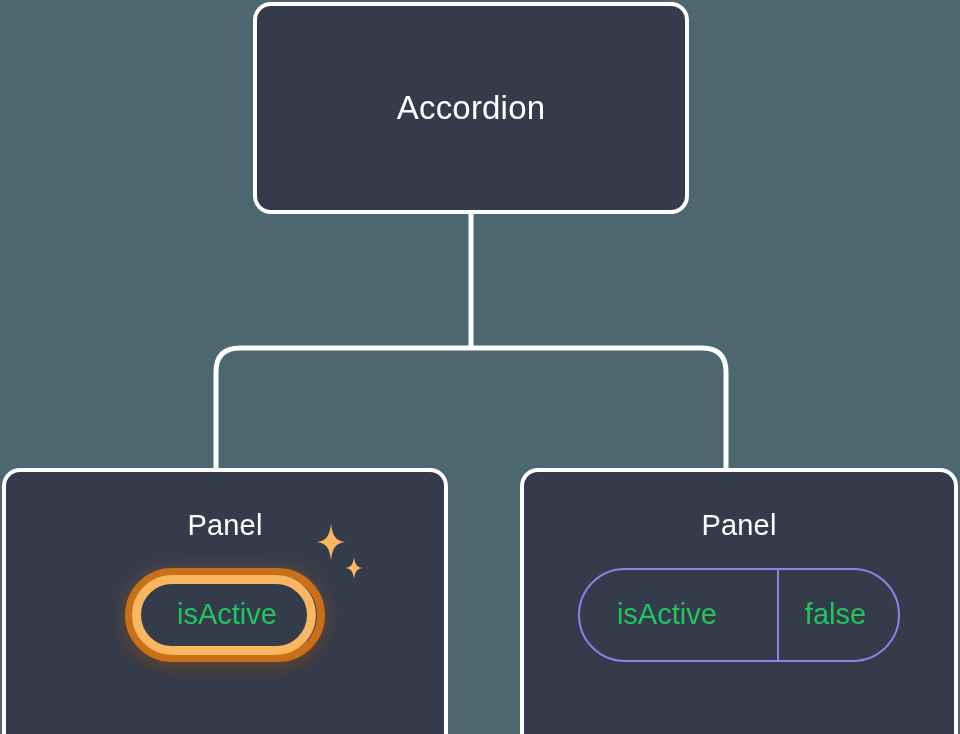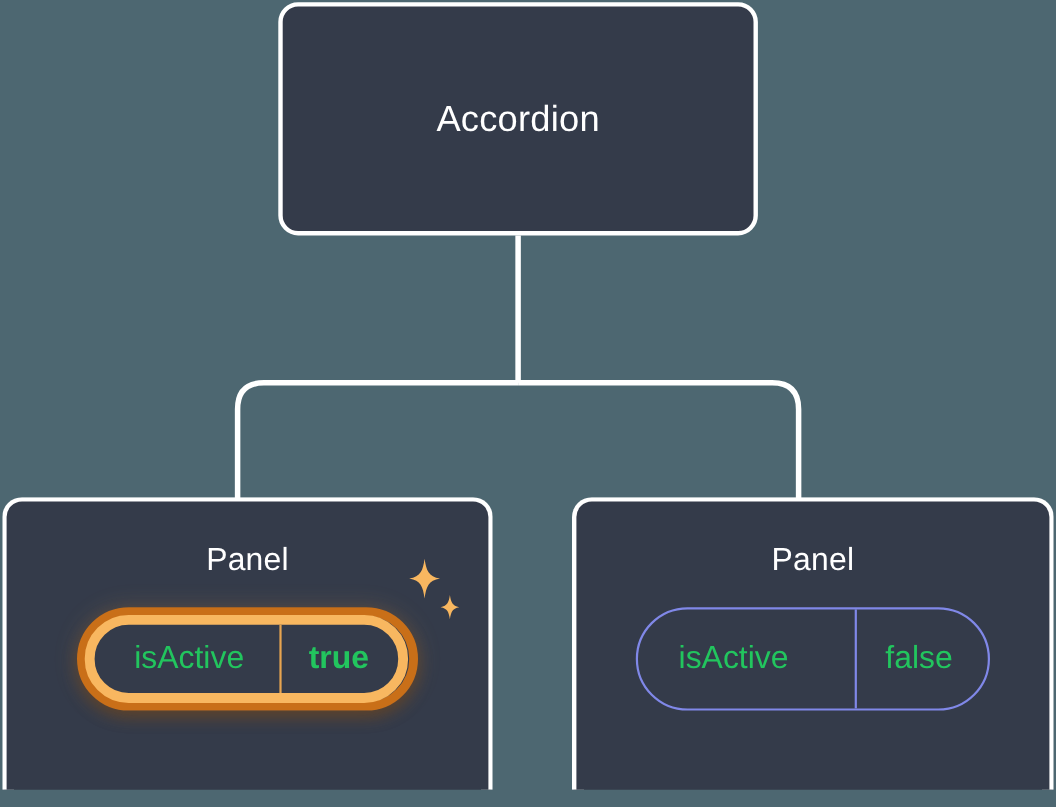--- a/index.html
+++ b/index.html
@@ -53,21 +53,21 @@
 
   .node-title {
     color: #ffffff;
     font-size: 33px;
     font-weight: 400;
     letter-spacing: 0.2px;
     line-height: 1.1;
   }
 
   .node-leaf {
-    top: 452px;
+    top: 468px;
     height: 266px;
     padding-top: 38px;
     border-bottom-left-radius: 0;
     border-bottom-right-radius: 0;
     border-bottom: none;
     text-align: center;
   }
 
   .node-leaf.left {
     left: 2px;
@@ -181,21 +181,20 @@
     <div class="node-title">Accordion</div>
   </div>
 
   <div class="node node-leaf left">
     <div class="node-title">Panel</div>
 
     <div class="pill-wrap">
       <div class="pill highlight">
         <div class="pill-inner">
           <div class="pill-key">isActive</div>
-          <div class="pill-value bold">true</div>
         </div>
       </div>
 
       <svg class="sparkles" viewBox="0 0 60 66" width="60" height="66">
         <path fill="#f8b760" d="M 22 0 C 23.6 10.6 25.4 16.4 36 18 C 25.4 19.6 23.6 25.4 22 36 C 20.4 25.4 18.6 19.6 8 18 C 18.6 16.4 20.4 10.6 22 0 Z"></path>
         <path fill="#f8b760" d="M 45 33 C 46 39.4 47.1 42.9 53.5 44 C 47.1 45.1 46 48.6 45 55 C 44 48.6 42.9 45.1 36.5 44 C 42.9 42.9 44 39.4 45 33 Z"></path>
       </svg>
     </div>
   </div>
 

